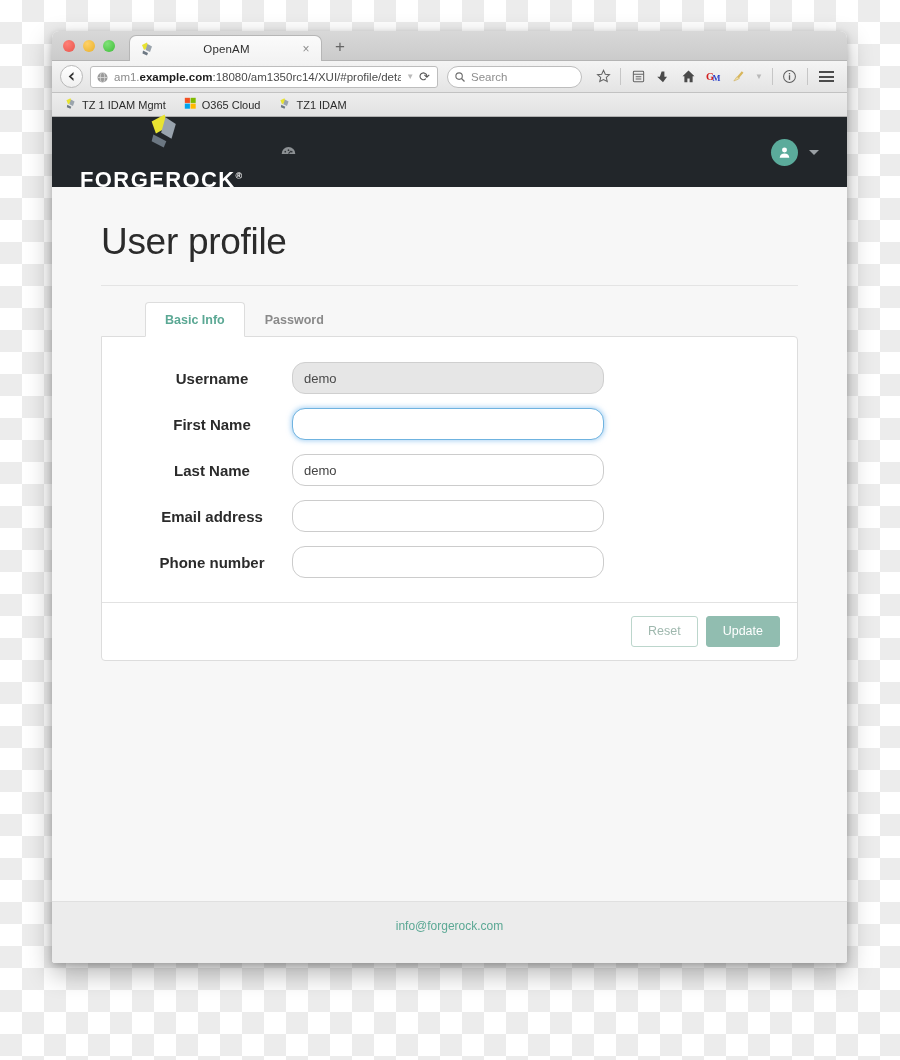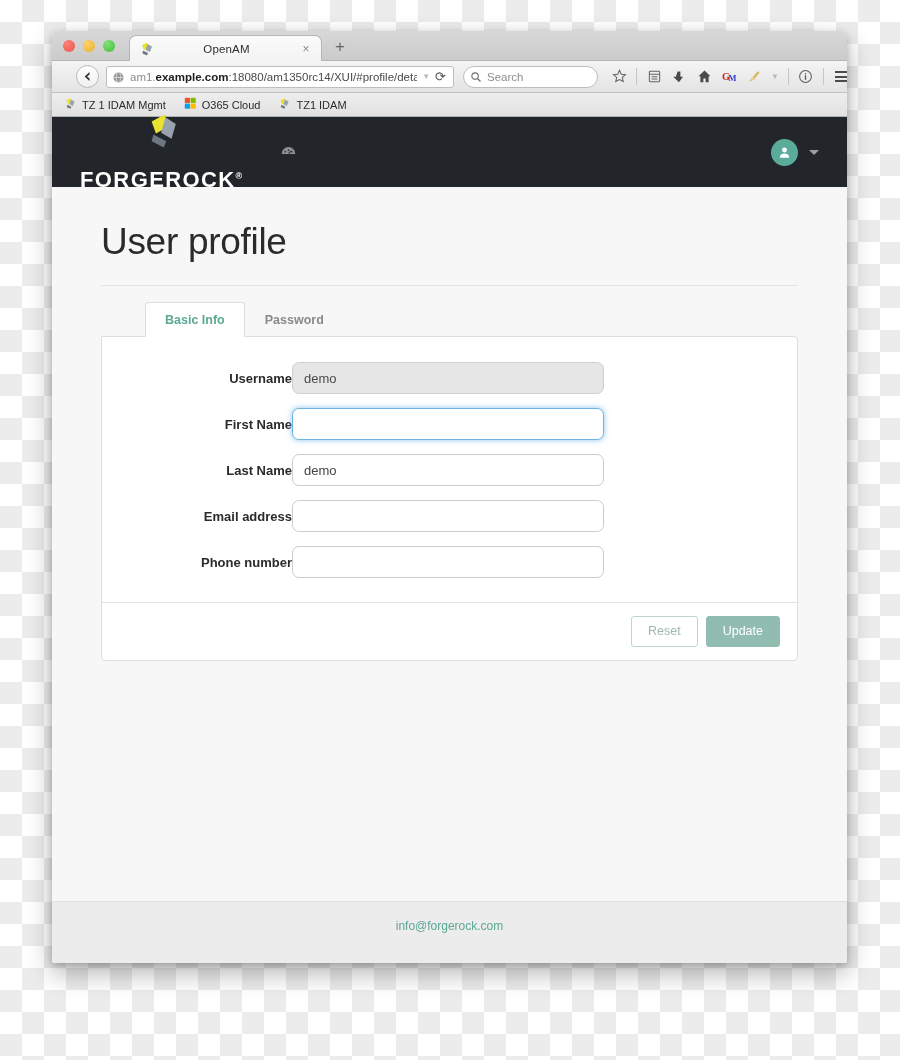--- a/index.html
+++ b/index.html
@@ -69,21 +69,21 @@
     font-size: 17px; color: #656565; line-height: 1;
     font-weight: 300;
   }
 
   
   .navbar {
     height: 32px;
     background: linear-gradient(#f4f4f4, #e4e4e4);
     border-bottom: 1px solid #c2c2c2;
     display: flex; align-items: center;
-    padding: 0 24px; gap: 7px;
+    padding: 0 8px; gap: 7px;
     flex: 0 0 auto;
   }
   .backbtn {
     width: 23px; height: 23px; border-radius: 50%;
     background: linear-gradient(#ffffff, #f0f0f0);
     border: 1px solid #b9b9b9;
     display: flex; align-items: center; justify-content: center;
     flex: 0 0 auto;
   }
   .urlbar {
@@ -187,26 +187,26 @@
   .card {
     background: #ffffff;
     border: 1px solid #dddddd;
     border-radius: 0 4px 4px 4px;
     position: relative; z-index: 1;
   }
   .card-body { padding: 25px 30px 20px 30px; }
   .form-row { display: flex; align-items: center; margin-bottom: 14px; }
   .form-row:last-child { margin-bottom: 4px; }
   .form-label {
-    width: 160px; text-align: right; 
-    font-size: 13px; font-weight: 700; color: #2b2b2b;
+    width: 160px; text-align: center; 
+    font-size: 15px; font-weight: 700; color: #2b2b2b;
   }
   .form-input {
     width: 312px; height: 32px;
-    border: 1px solid #cccccc; border-radius: 7px;
+    border: 1px solid #cccccc; border-radius: 13px;
     background: #ffffff;
     font-size: 13px; color: #444; padding: 0 11px;
     font-family: "Liberation Sans", sans-serif;
     outline: none;
   }
   .form-input.readonly { background: #e6e6e6; border-color: #cfcfcf; color: #4a4a4a; }
   .form-input.focused {
     border-color: #6fb3e0;
     box-shadow: 0 0 5px 1px rgba(102,175,233,.55);
   }

